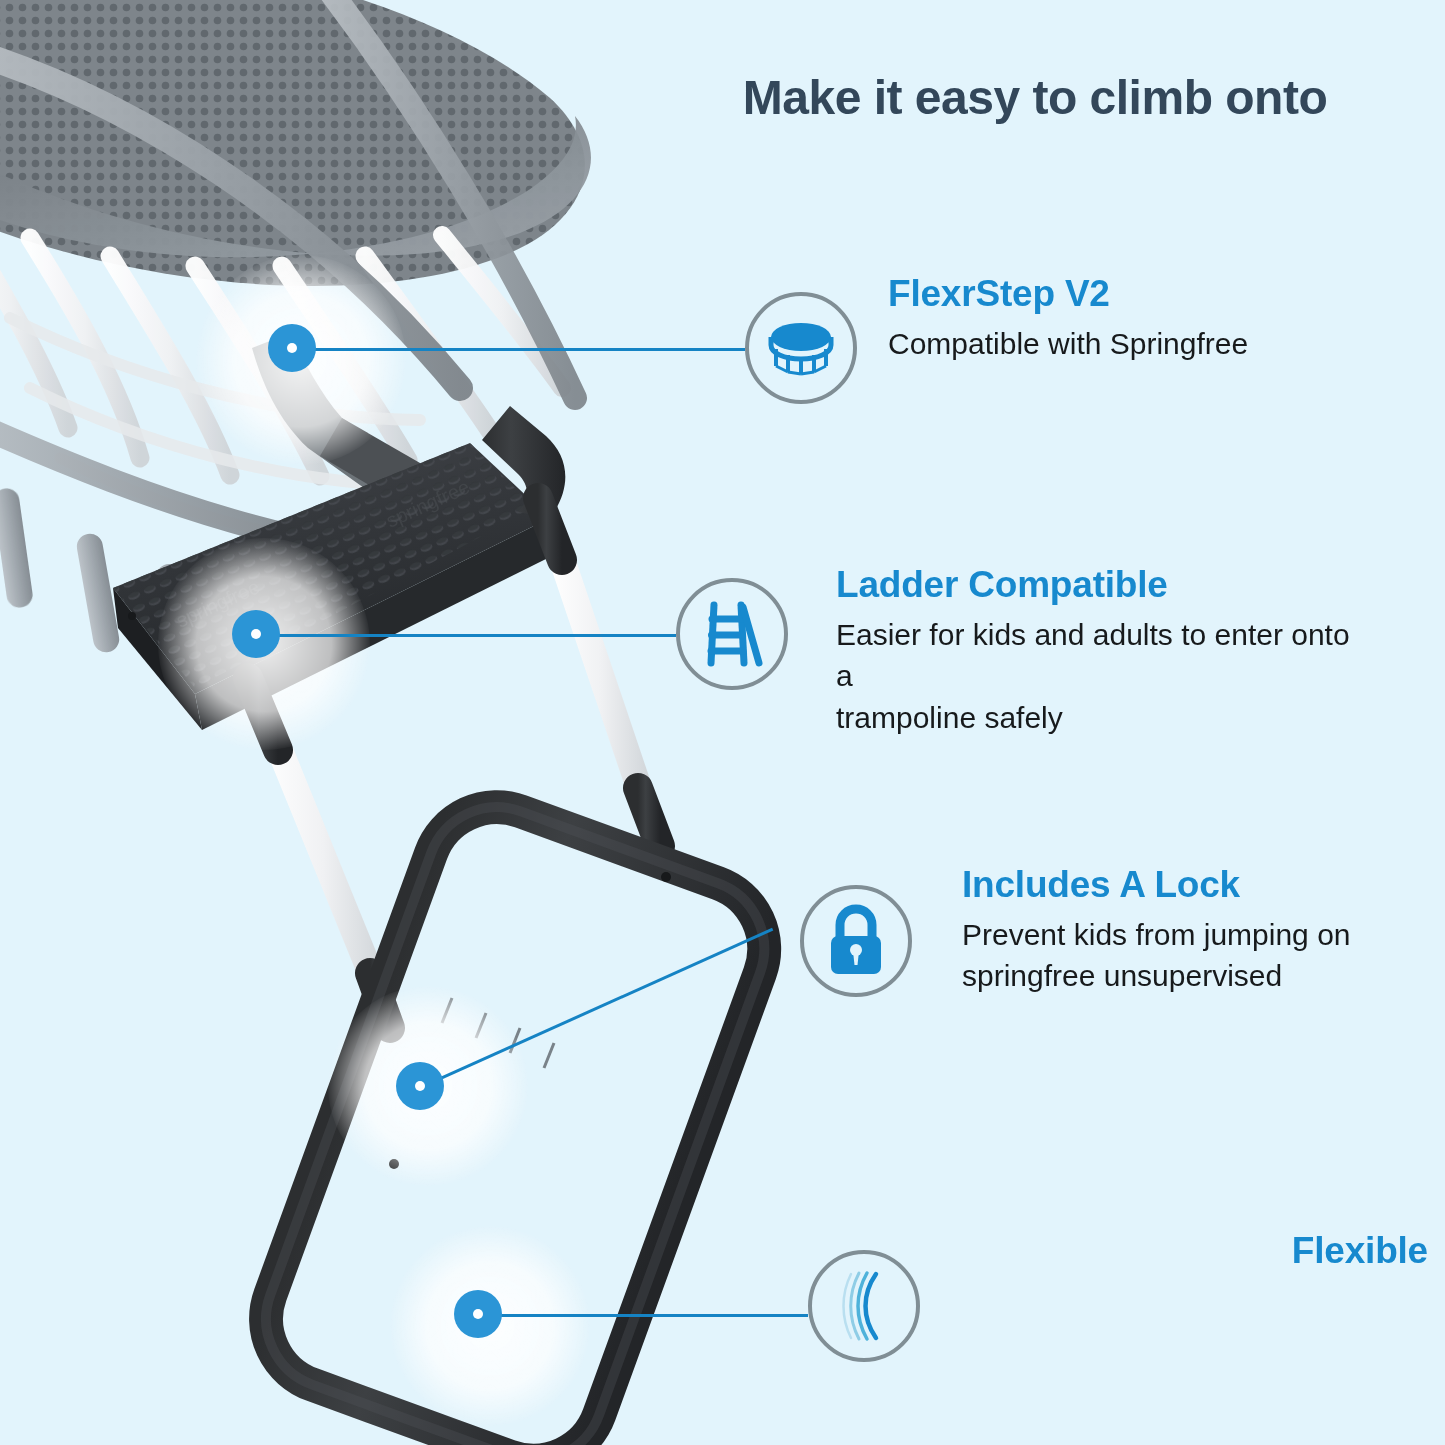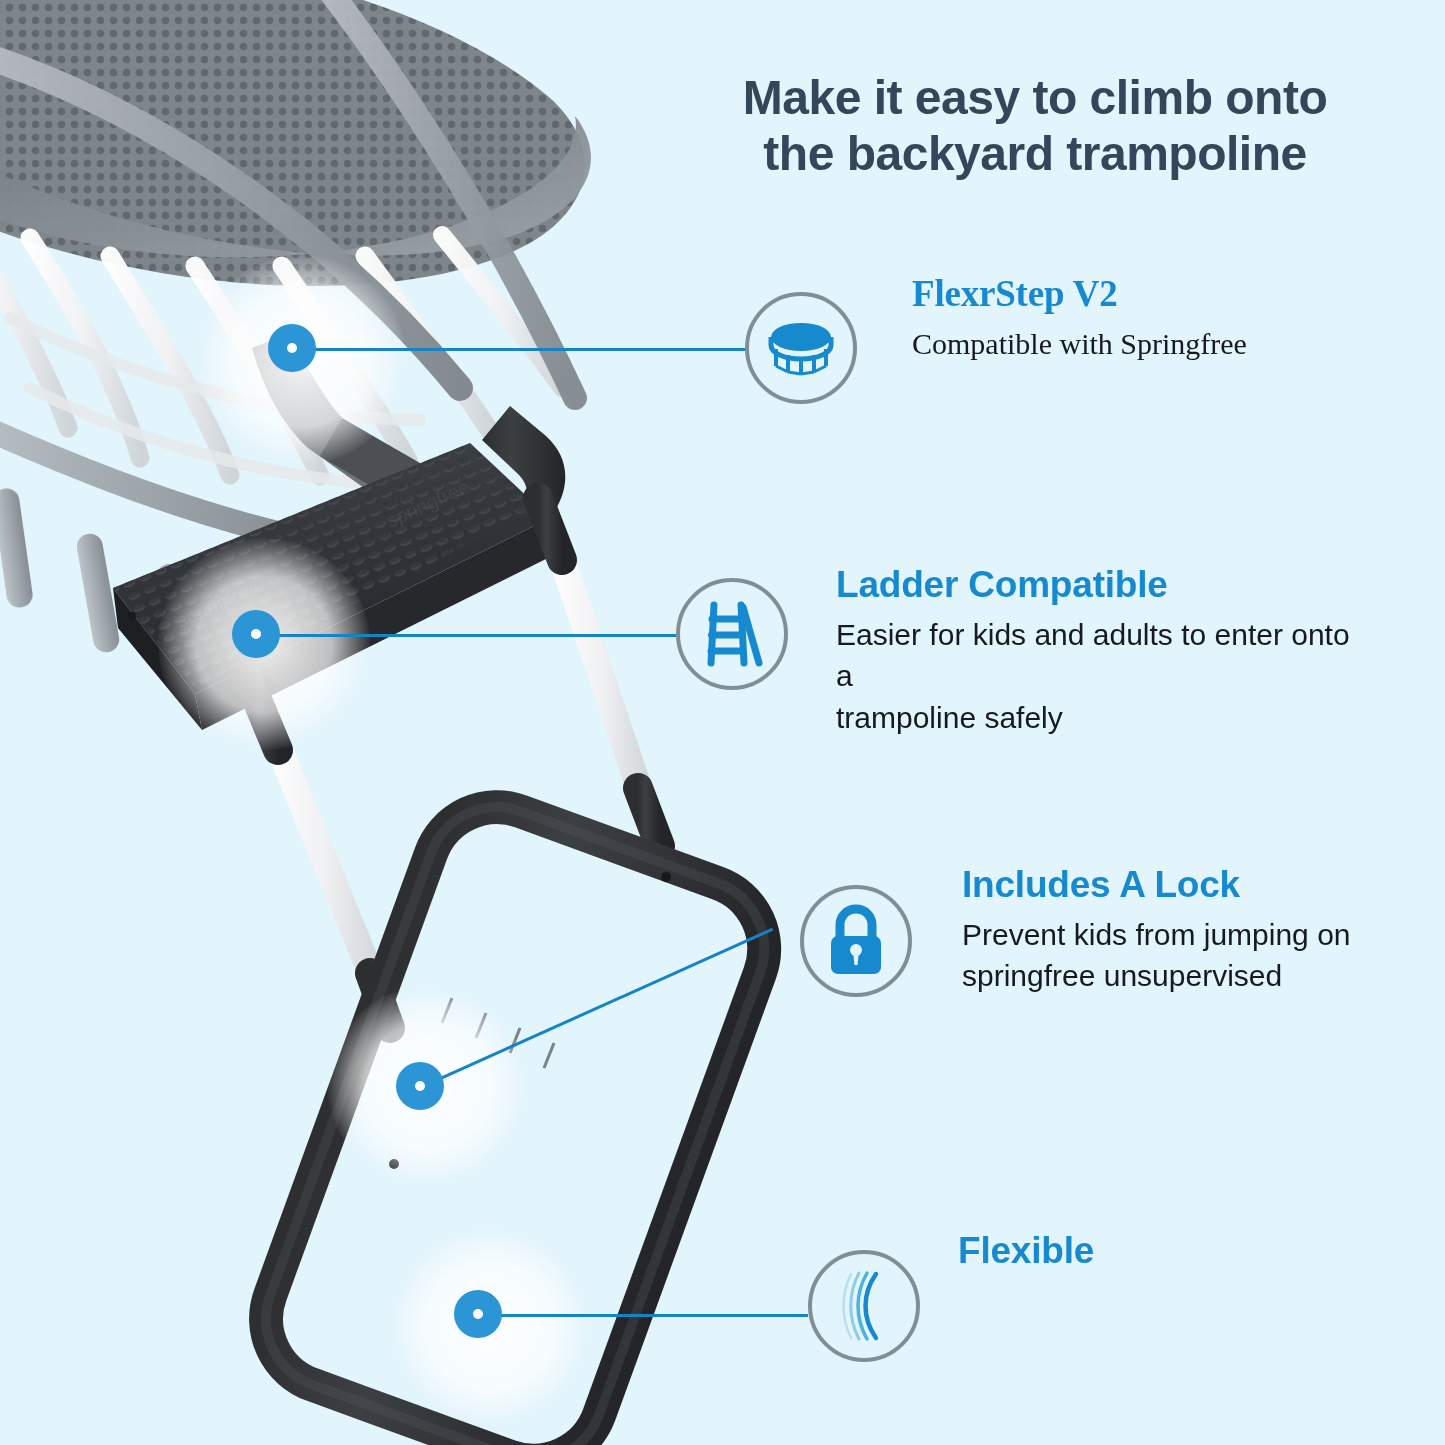--- a/index.html
+++ b/index.html
@@ -261,21 +261,20 @@
   <div class="leader" style="left:420px; top:1086px; width:386px; transform:rotate(-24.2deg);"></div>
   <div class="leader" style="left:478px; top:1314px; width:330px;"></div>
 
   <div class="hotspot" style="left:292px; top:348px;"></div>
   <div class="hotspot" style="left:256px; top:634px;"></div>
   <div class="hotspot" style="left:420px; top:1086px;"></div>
   <div class="hotspot" style="left:478px; top:1314px;"></div>
 
   <h1 class="headline">
     <span class="line">Make it easy to climb onto</span>
-    <span class="line">the backyard trampoline</span>
   </h1>
 
   <div class="callout" style="left:0; top:0;">
     <div class="callout-icon" style="left:745px; top:292px;">
       <svg width="74" height="74" viewBox="0 0 74 74">
         <ellipse cx="37" cy="26" rx="30" ry="14" fill="#1789ce"></ellipse>
         <path d="M7,26 L7,34 C7,42 20,48 37,48 C54,48 67,42 67,34 L67,26" fill="none" stroke="#1789ce" stroke-width="5"></path>
         <g fill="none" stroke="#1789ce" stroke-width="4">
           <path d="M12,38 L12,55"></path>
           <path d="M24,44 L24,61"></path>
@@ -284,21 +283,21 @@
           <path d="M62,38 L62,55"></path>
         </g>
         <g fill="none" stroke="#1789ce" stroke-width="3">
           <path d="M12,55 L24,61"></path>
           <path d="M24,61 L37,63"></path>
           <path d="M37,63 L50,61"></path>
           <path d="M50,61 L62,55"></path>
         </g>
       </svg>
     </div>
-    <div class="callout-text" style="left:912px; top:275px; width:470px;font-family:Liberation Serif, serif;">
+    <div class="callout-text" style="left:888px; top:275px; width:470px;">
       <p class="callout-title">FlexrStep V2</p>
       <p class="callout-desc">
         <span>Compatible with Springfree</span><br>
       </p>
     </div>
   </div>
 
   <div class="callout" style="left:0; top:0;">
     <div class="callout-icon" style="left:676px; top:578px;">
       <svg width="70" height="74" viewBox="0 0 70 74">
@@ -343,18 +342,18 @@
     <div class="callout-icon" style="left:808px; top:1250px;">
       <svg width="70" height="80" viewBox="0 0 70 80">
         <g fill="none" stroke-linecap="round">
           <path d="M22,8 C12,28 12,52 22,72" stroke="#b9dff0" stroke-width="2.5"></path>
           <path d="M30,7 C19,28 19,52 30,73" stroke="#8fcde6" stroke-width="3"></path>
           <path d="M38,7 C26,28 26,52 38,73" stroke="#4fb2da" stroke-width="3.5"></path>
           <path d="M47,8 C33,28 33,52 47,72" stroke="#1789ce" stroke-width="4.5"></path>
         </g>
       </svg>
     </div>
-    <div class="callout-text" style="left:958px; top:1232px; width:470px;">
+    <div class="callout-text" style="left:958px; top:1232px; width:470px;text-align:right;">
       <p class="callout-title">Flexible</p>
     </div>
   </div>
 
 </div>
 
 </body></html>

